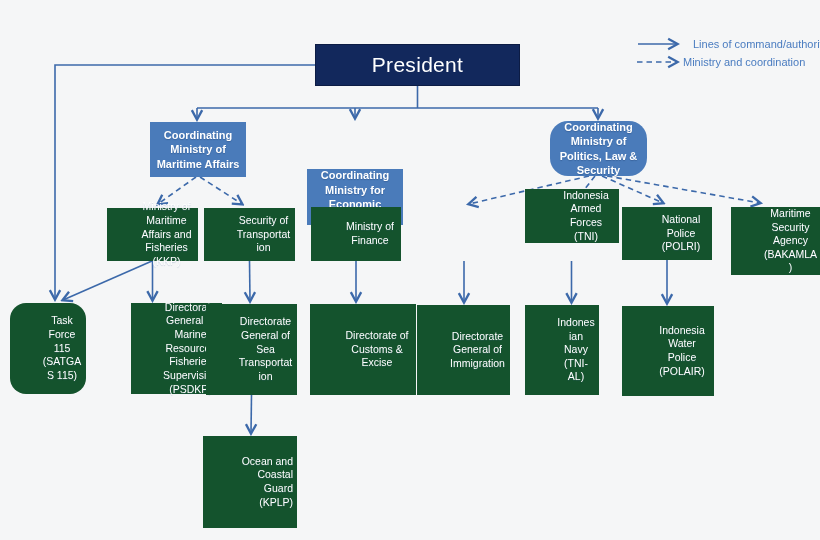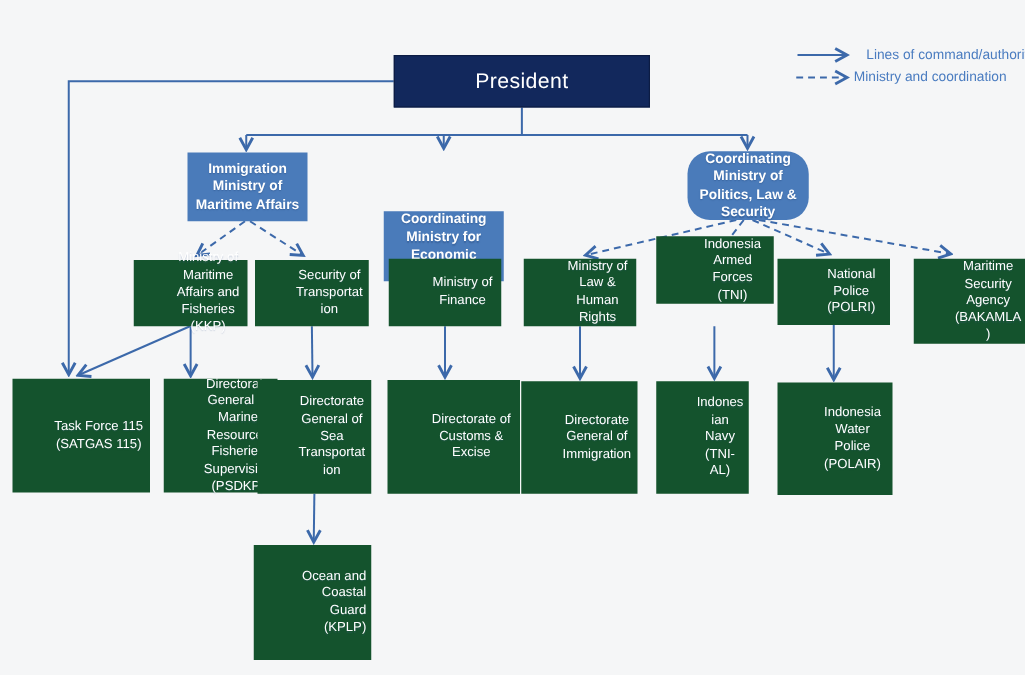--- a/index.html
+++ b/index.html
@@ -12,21 +12,21 @@
   .canvas { position: relative; width: 820px; height: 540px; background: #f5f6f7; }
   .edges { position: absolute; left: 0; top: 0; width: 820px; height: 540px; pointer-events: none; }
   .box {
     position: absolute; box-sizing: border-box;
     display: flex; align-items: center; justify-content: center;
     text-align: center; color: #ffffff; padding: 2px 4px;
     line-height: 1.3; word-break: break-word;
   }
   .lvl1 {
     background: #12285c; border: 1px solid #0c1c44;
-    font-size: 17px; font-weight: 400; letter-spacing: .3px;
+    font-size: 21px; font-weight: 400; letter-spacing: .3px;
   }
   .lvl2 {
     background: #4a7bba; border: 1px solid #keep;
     border: none;
     font-size: 11px; font-weight: 700;
     text-shadow: 0 1px 1px rgba(30,60,110,.35);
   }
   .lvl3 {
     background: #14532d; border: none;
     font-size: 10.5px; font-weight: 400;
@@ -42,21 +42,21 @@
   #n-cm-maritime   { left:150px; top:122px; width:96px;  height:55px; }
   #n-cm-economic   { left:307px; top:121px; width:96px;  height:56px;margin-top:48px; }
   #n-cm-politics   { left:550px; top:121px; width:97px;  height:55px;border-radius:18px; }
   #n-kkp           { left:107px; top:208px; width:91px;  height:53px; }
   #n-transport     { left:204px; top:208px; width:91px;  height:53px; }
   #n-finance       { left:311px; top:207px; width:90px;  height:54px; }
   #n-law           { left:419px; top:207px; width:90px;  height:54px; }
   #n-tni           { left:525px; top:189px; width:94px;  height:54px; }
   #n-polri         { left:622px; top:207px; width:90px;  height:53px; }
   #n-bakamla       { left:719px; top:207px; width:91px;  height:68px;margin-left:12px; }
-  #n-satgas        { left:10px;  top:303px; width:110px;  height:91px; }
+  #n-satgas        { left:10px;  top:303px; width:76px;  height:91px;border-radius:16px; }
   #n-psdkp         { left:107px; top:303px; width:91px;  height:91px;margin-left:24px; }
   #n-seatrans      { left:206px; top:304px; width:91px;  height:91px; }
   #n-customs       { left:310px; top:304px; width:106px;  height:91px; }
   #n-immigration   { left:417px; top:305px; width:93px;  height:90px; }
   #n-navy          { left:525px; top:305px; width:74px;  height:90px; }
   #n-polair        { left:622px; top:306px; width:92px;  height:90px; }
   #n-kplp          { left:203px; top:436px; width:94px;  height:92px;text-align:right; }
   #legend-command-label  { left:677px; top:38px;padding-left:16px; }
   #legend-guidance-label { left:683px; top:56px; }
 </style>
@@ -101,28 +101,27 @@
 
       <path d="M637 62 L677 62" marker-end="url(#arrow)"></path>
     </g>
   </svg>
 
   <div class="legend-text" id="legend-command-label">Lines of command/authority</div>
   <div class="legend-text" id="legend-guidance-label">Ministry and coordination</div>
 
   <div class="box lvl1" id="n-president">President</div>
 
-  <div class="box lvl2" id="n-cm-maritime">Immigration Ministry of Maritime Affairs</div>
+  <div class="box lvl2" id="n-cm-maritime">Coordinating Ministry of Maritime Affairs</div>
   <div class="box lvl2" id="n-cm-economic">Coordinating Ministry for Economic Affairs</div>
   <div class="box lvl2" id="n-cm-politics">Coordinating Ministry of Politics, Law &amp; Security</div>
 
   <div class="box lvl3" id="n-kkp">Ministry of Maritime Affairs and Fisheries (KKP)</div>
   <div class="box lvl3" id="n-transport">Security of Transportation</div>
   <div class="box lvl3" id="n-finance">Ministry of Finance</div>
-  <div class="box lvl3" id="n-law">Ministry of Law &amp; Human Rights</div>
   <div class="box lvl3" id="n-tni">Indonesia Armed Forces (TNI)</div>
   <div class="box lvl3" id="n-polri">National Police (POLRI)</div>
   <div class="box lvl3" id="n-bakamla">Maritime Security Agency (BAKAMLA)</div>
 
   <div class="box lvl3" id="n-satgas">Task Force 115 (SATGAS 115)</div>
   <div class="box lvl3" id="n-psdkp">Directorate General of Marine Resources Fisheries Supervision (PSDKP)</div>
   <div class="box lvl3" id="n-seatrans">Directorate General of Sea Transportation</div>
   <div class="box lvl3" id="n-customs">Directorate of Customs &amp; Excise</div>
   <div class="box lvl3" id="n-immigration">Directorate General of Immigration</div>
   <div class="box lvl3" id="n-navy">Indonesian Navy (TNI-AL)</div>

